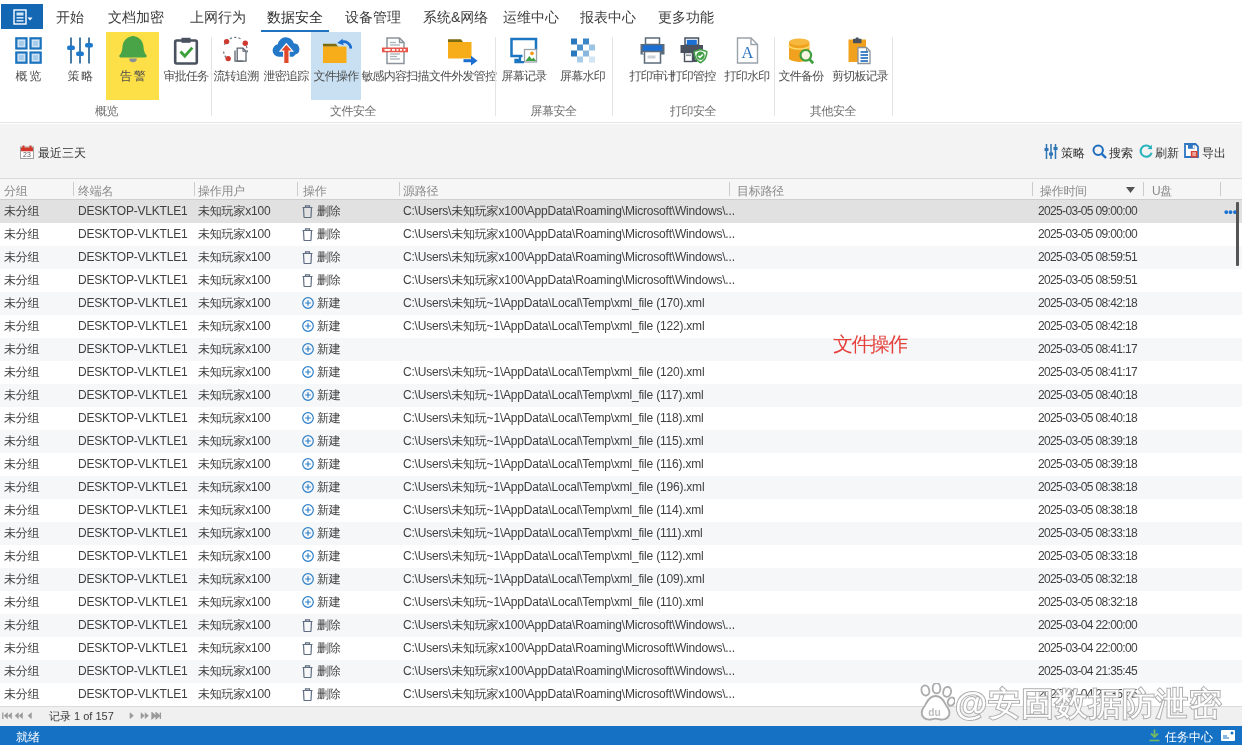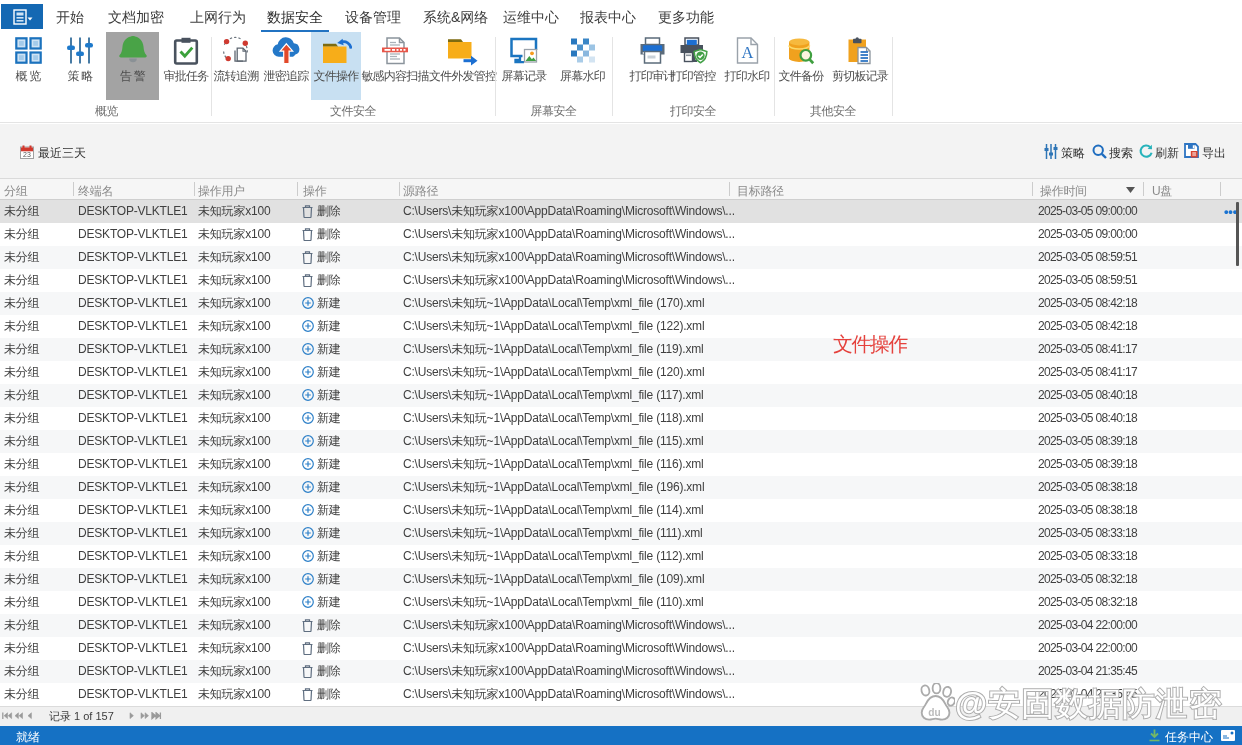--- a/index.html
+++ b/index.html
@@ -11,21 +11,21 @@
 .tab{position:absolute;top:9px;font-size:14px;color:#3b3b3b;white-space:nowrap}
 .tab.active{color:#2b2b2b}
 .tabul{position:absolute;top:30px;height:2px;background:#2173c2}
 
 .ribbon{position:absolute;left:0;top:33px;width:1242px;height:90px;background:#fff;border-bottom:1px solid #e4e4e4}
 .vsep{position:absolute;top:4px;height:79px;width:1px;background:#e4e4e4}
 .cell{position:absolute;top:-1px;height:68px;text-align:center}
 .ib{height:33px;margin-top:2px;display:flex;align-items:center;justify-content:center}.ib svg{display:block}
 .clbl{display:block;margin-top:1px;font-size:12px;color:#4e4e4e;white-space:nowrap;letter-spacing:-.8px}
 .gname{position:absolute;top:70px;font-size:12px;color:#6e6e6e;text-align:center;letter-spacing:-.5px}
-.hl1{background:#a3a3a3}
+.hl1{background:#fde047}
 .hl2{background:#c8e0f2}
 
 .canvas{position:absolute;left:0;top:124px;width:1242px;height:582px;background:#f3f3f3}
 .ftxt{position:absolute;font-size:12px;color:#333;white-space:nowrap}
 
 .ghead{position:absolute;left:0;top:178px;width:1242px;height:22px;background:#f6f6f6;border-top:1px solid #dadada;border-bottom:1px solid #cfcfcf}
 .hcol{position:absolute;top:4px;font-size:12px;color:#8b8b8b;white-space:nowrap;letter-spacing:-.3px}
 .hsep{position:absolute;top:3px;height:14px;width:1px;background:#cccccc}
 .row{position:absolute;left:0;width:1242px;height:23px;line-height:23px;font-size:12px;color:#404040;white-space:nowrap}
 .row span{position:absolute;line-height:23px;letter-spacing:-.2px}
@@ -429,21 +429,20 @@
   </div>
 <div class="row rg" style="top:338px">
     <span style="left:4px">未分组</span>
     <span style="left:78px">DESKTOP-VLKTLE1</span>
     <span style="left:198px">未知玩家x100</span>
     <svg class="opic" width="12" height="12" viewBox="0 0 12 12">
 <circle cx="6" cy="6" r="5.3" fill="none" stroke="#2e80c8" stroke-width="1.2"></circle>
 <path d="M6 3.2 l0 5.6 M3.2 6 l5.6 0" stroke="#2e80c8" stroke-width="1.2"></path>
 </svg>
     <span style="left:317px">新建</span>
-    <span style="left:403px">C:\Users\未知玩~1\AppData\Local\Temp\xml_file (119).xml</span>
     <span style="left:1038px;letter-spacing:-0.65px">2025-03-05 08:41:17</span>
   </div>
 <div class="row rw" style="top:361px">
     <span style="left:4px">未分组</span>
     <span style="left:78px">DESKTOP-VLKTLE1</span>
     <span style="left:198px">未知玩家x100</span>
     <svg class="opic" width="12" height="12" viewBox="0 0 12 12">
 <circle cx="6" cy="6" r="5.3" fill="none" stroke="#2e80c8" stroke-width="1.2"></circle>
 <path d="M6 3.2 l0 5.6 M3.2 6 l5.6 0" stroke="#2e80c8" stroke-width="1.2"></path>
 </svg>

